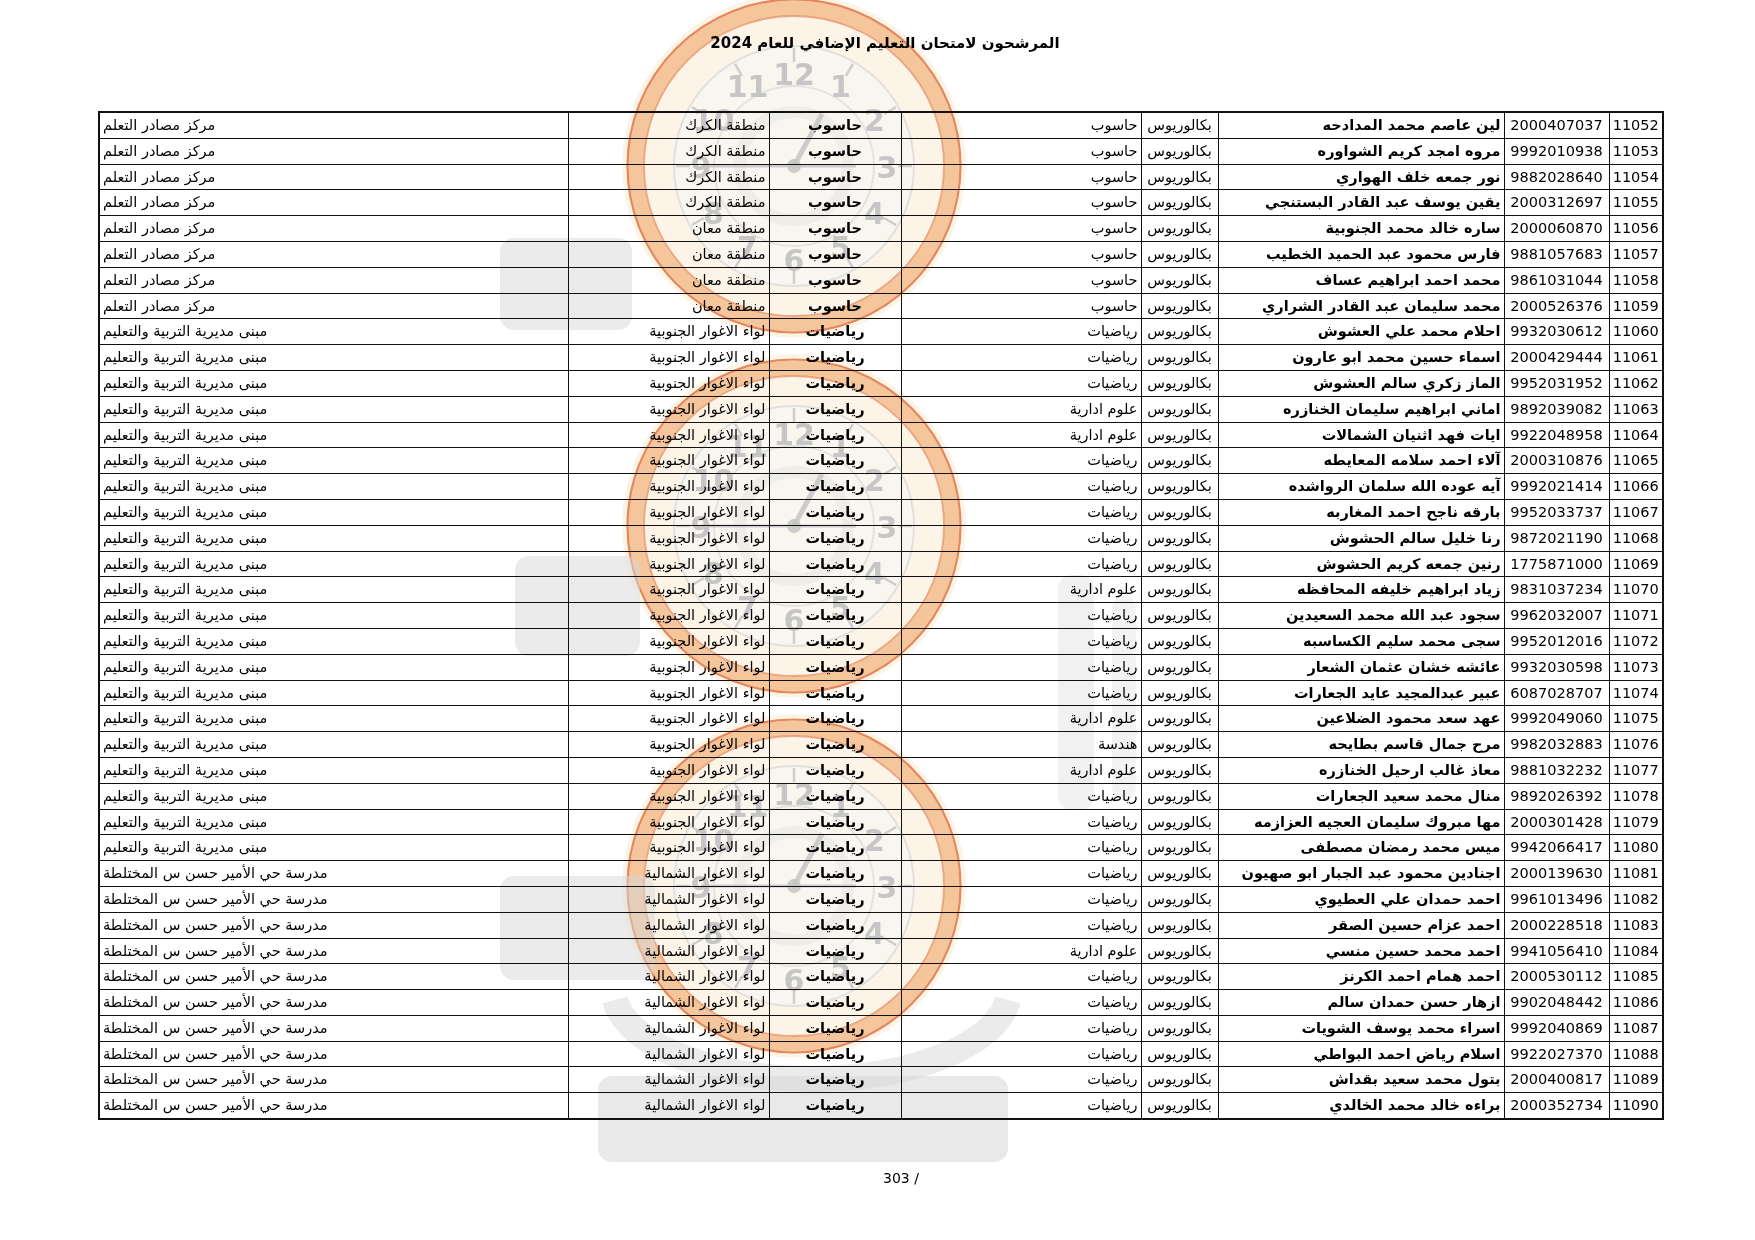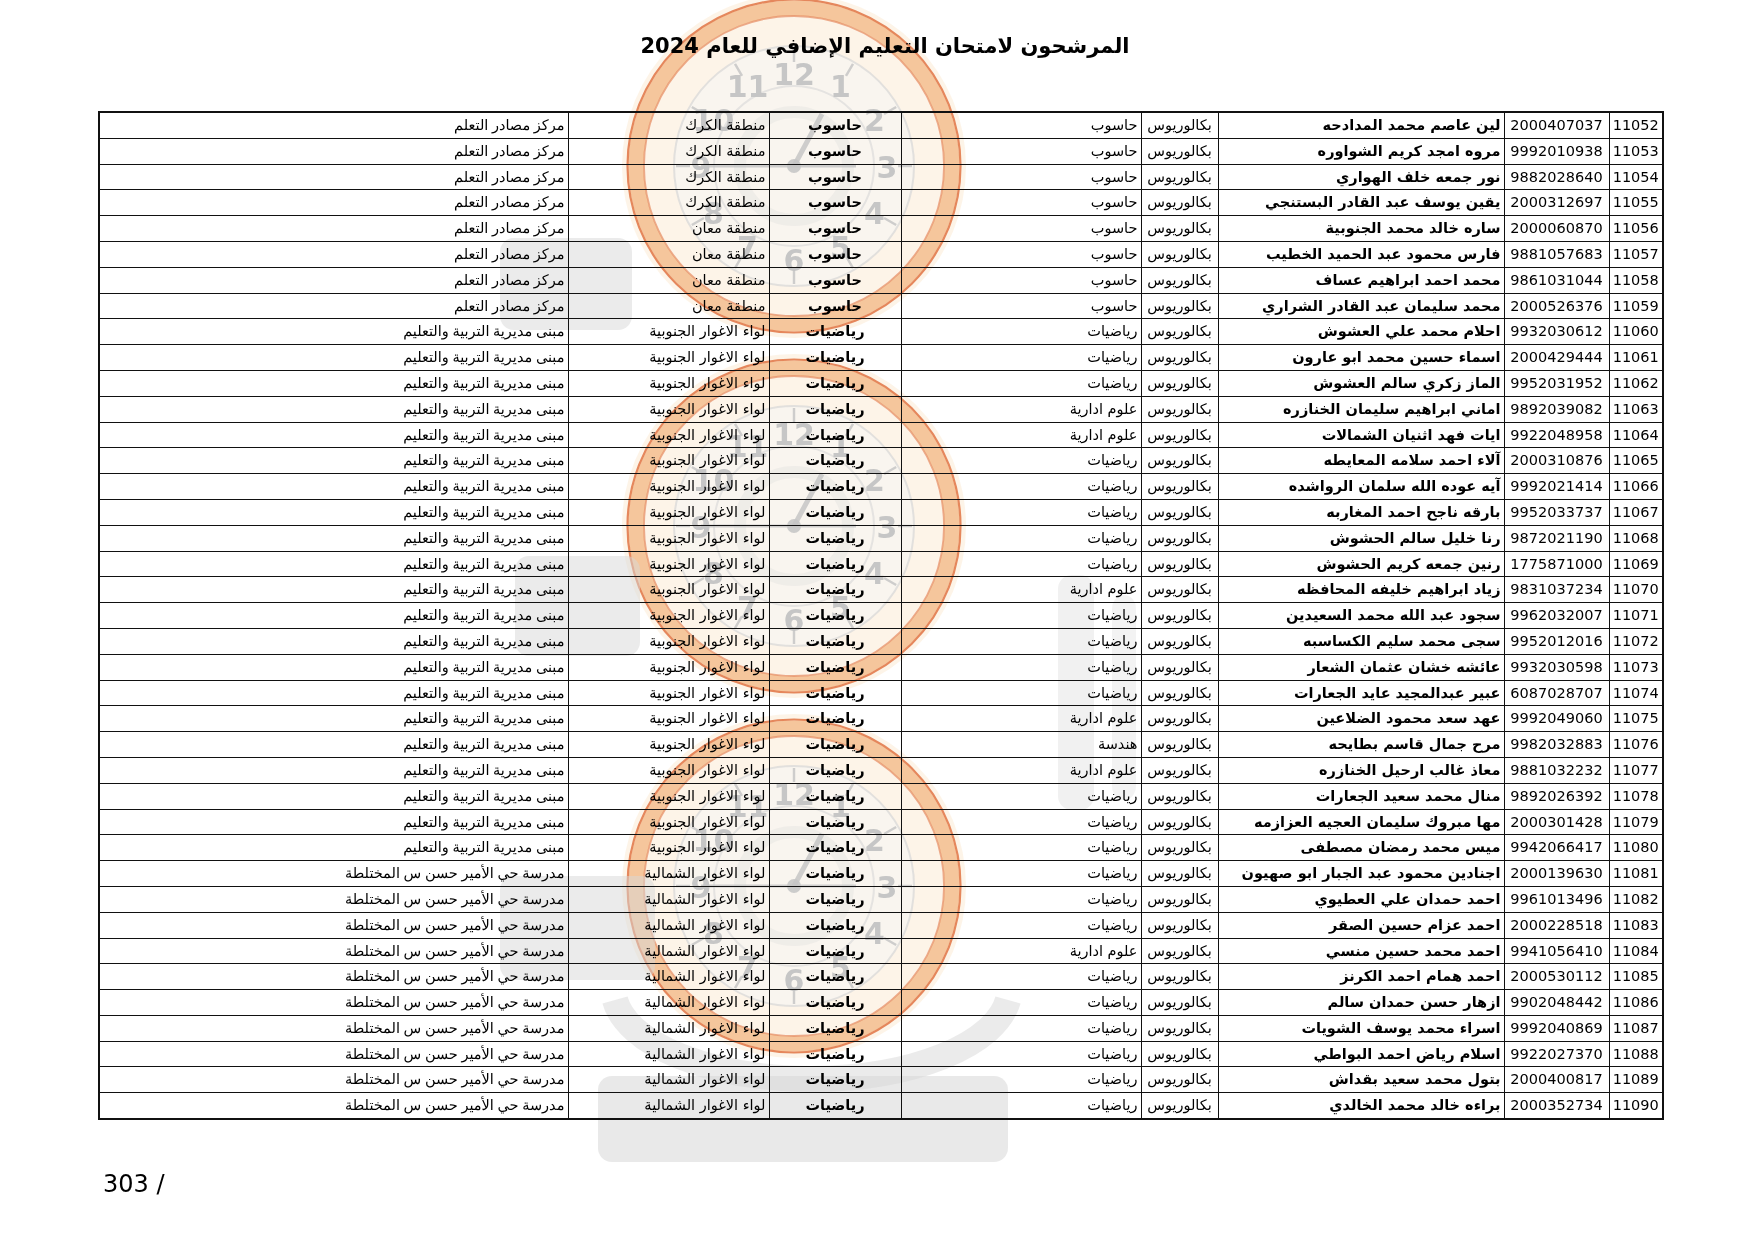--- a/index.html
+++ b/index.html
@@ -1,35 +1,35 @@
 <!DOCTYPE html>
 <html dir="rtl" lang="ar"><head>
 <meta charset="utf-8">
 <style>
   html,body{margin:0;padding:0;background:#ffffff;}
   body{font-family:"DejaVu Sans",sans-serif;}
   .page{position:relative;width:1755px;height:1240px;background:#ffffff;overflow:hidden;}
   .watermark{position:absolute;inset:0;z-index:0;pointer-events:none;}
   .page-title{position:absolute;top:34px;right:88px;width:1564px;text-align:center;
-    font-size:21px;font-weight:bold;color:#000;z-index:2;}
+    font-size:15px;font-weight:bold;color:#000;z-index:2;}
   table.roster{position:absolute;top:111px;right:91px;width:1564px;z-index:1;
     border-collapse:collapse;table-layout:fixed;direction:rtl;}
   table.roster td{border:1px solid #111;padding:0 3px;font-size:14.5px;color:#000;
     white-space:nowrap;overflow:hidden;height:24.8px;line-height:24.8px;background:transparent;}
   table.roster{border:2px solid #111;}
   td.col-serial{text-align:center;padding:0 1px;}
   td.col-national_id{text-align:center;padding:0 1px;margin-left:8px;}
   td.col-name{text-align:right;font-weight:bold;}
   td.col-degree{text-align:center;padding:0 1px;margin-left:48px;}
   td.col-specialization{text-align:right;}
   td.col-exam_subject{text-align:center;font-weight:bold;}
   td.col-region{text-align:right;padding:0 2px;}
-  td.col-center{text-align:right;padding:0 5px;font-family:Liberation Serif, serif;}
-  .page-footer{position:absolute;top:1170px;right:88px;width:1564px;text-align:left;
-    font-size:24px;color:#000;z-index:2;}
+  td.col-center{text-align:left;padding:0 5px;}
+  .page-footer{position:absolute;top:1170px;right:72px;width:1564px;text-align:center;
+    font-size:14px;color:#000;z-index:2;}
   .page-footer span{direction:ltr;unicode-bidi:bidi-override;}
 </style>
 </head>
 <body>
 
 <div class="page">
 
   <svg class="watermark" width="1755" height="1240" viewBox="0 0 1755 1240" xmlns="http://www.w3.org/2000/svg">
       <g transform="translate(794,166)">
         <circle r="172" fill="#fdf1e2" opacity="0.8"></circle>

